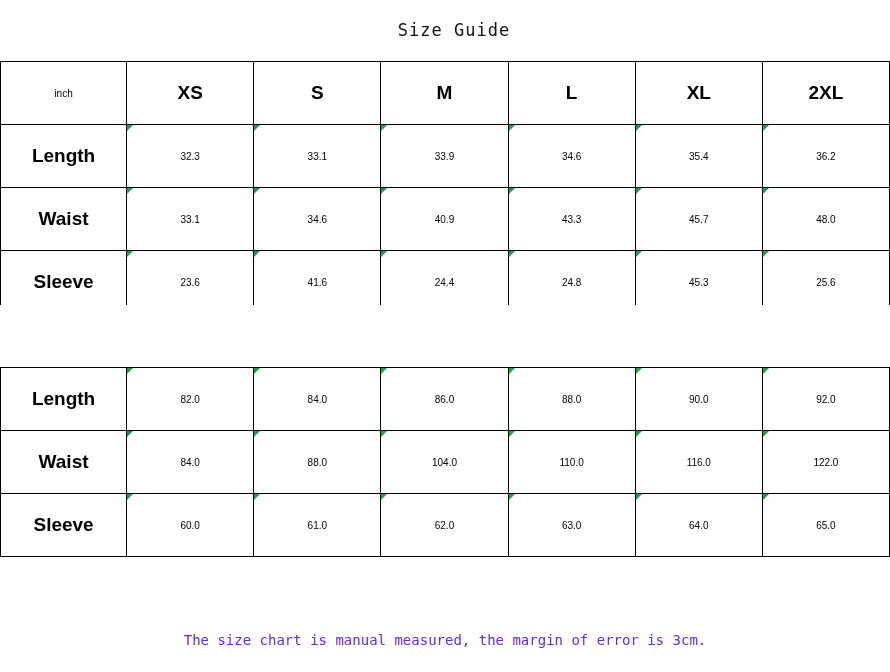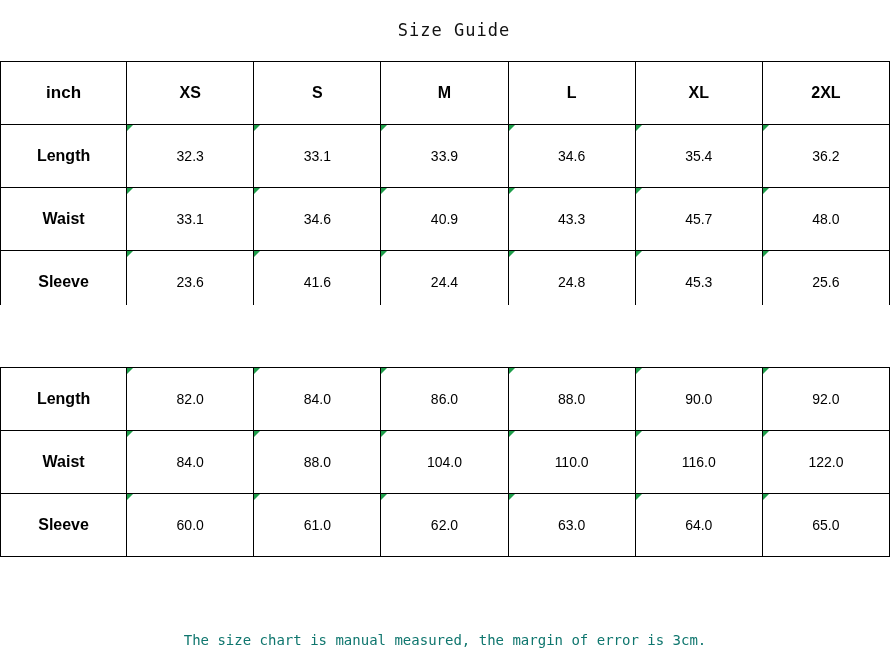--- a/index.html
+++ b/index.html
@@ -48,30 +48,30 @@
     height: 60px;
     text-align: center;
     vertical-align: middle;
     font-size: 13px;
     position: relative;
     background: #ffffff;
   }
   table.size-table td.head-cell,
   table.size-table td.row-label {
     font-weight: bold;
-    font-size: 16px;
+    font-size: 19px;
   }
   table.size-table td.corner-cell {
-    font-weight: bold;
-    font-size: 17px;
+    font-weight: normal;
+    font-size: 10px;
     margin-left: 28px;
   }
   table.size-table td.value-cell {
     font-weight: normal;
-    font-size: 14px;
+    font-size: 10px;
   }
   
   td.marked::before {
     content: "";
     position: absolute;
     top: 0px;
     left: 0px;
     width: 0;
     height: 0;
     border-top: 6px solid #1e9e4a;
@@ -81,21 +81,21 @@
   .col-size  { width: 127px; }
 
   .footnote {
     position: absolute;
     left: 0;
     top: 632px;
     width: 890px;
     text-align: center;
     font-family: "DejaVu Sans Mono", monospace;
     font-size: 14px;
-    color: #0f766e;
+    color: #6d28d9;
   }
   .spacer-band {
     position: absolute;
     left: 0;
     top: 305px;
     width: 890px;
     height: 62px;
     background: #ffffff;
   }
 </style>

